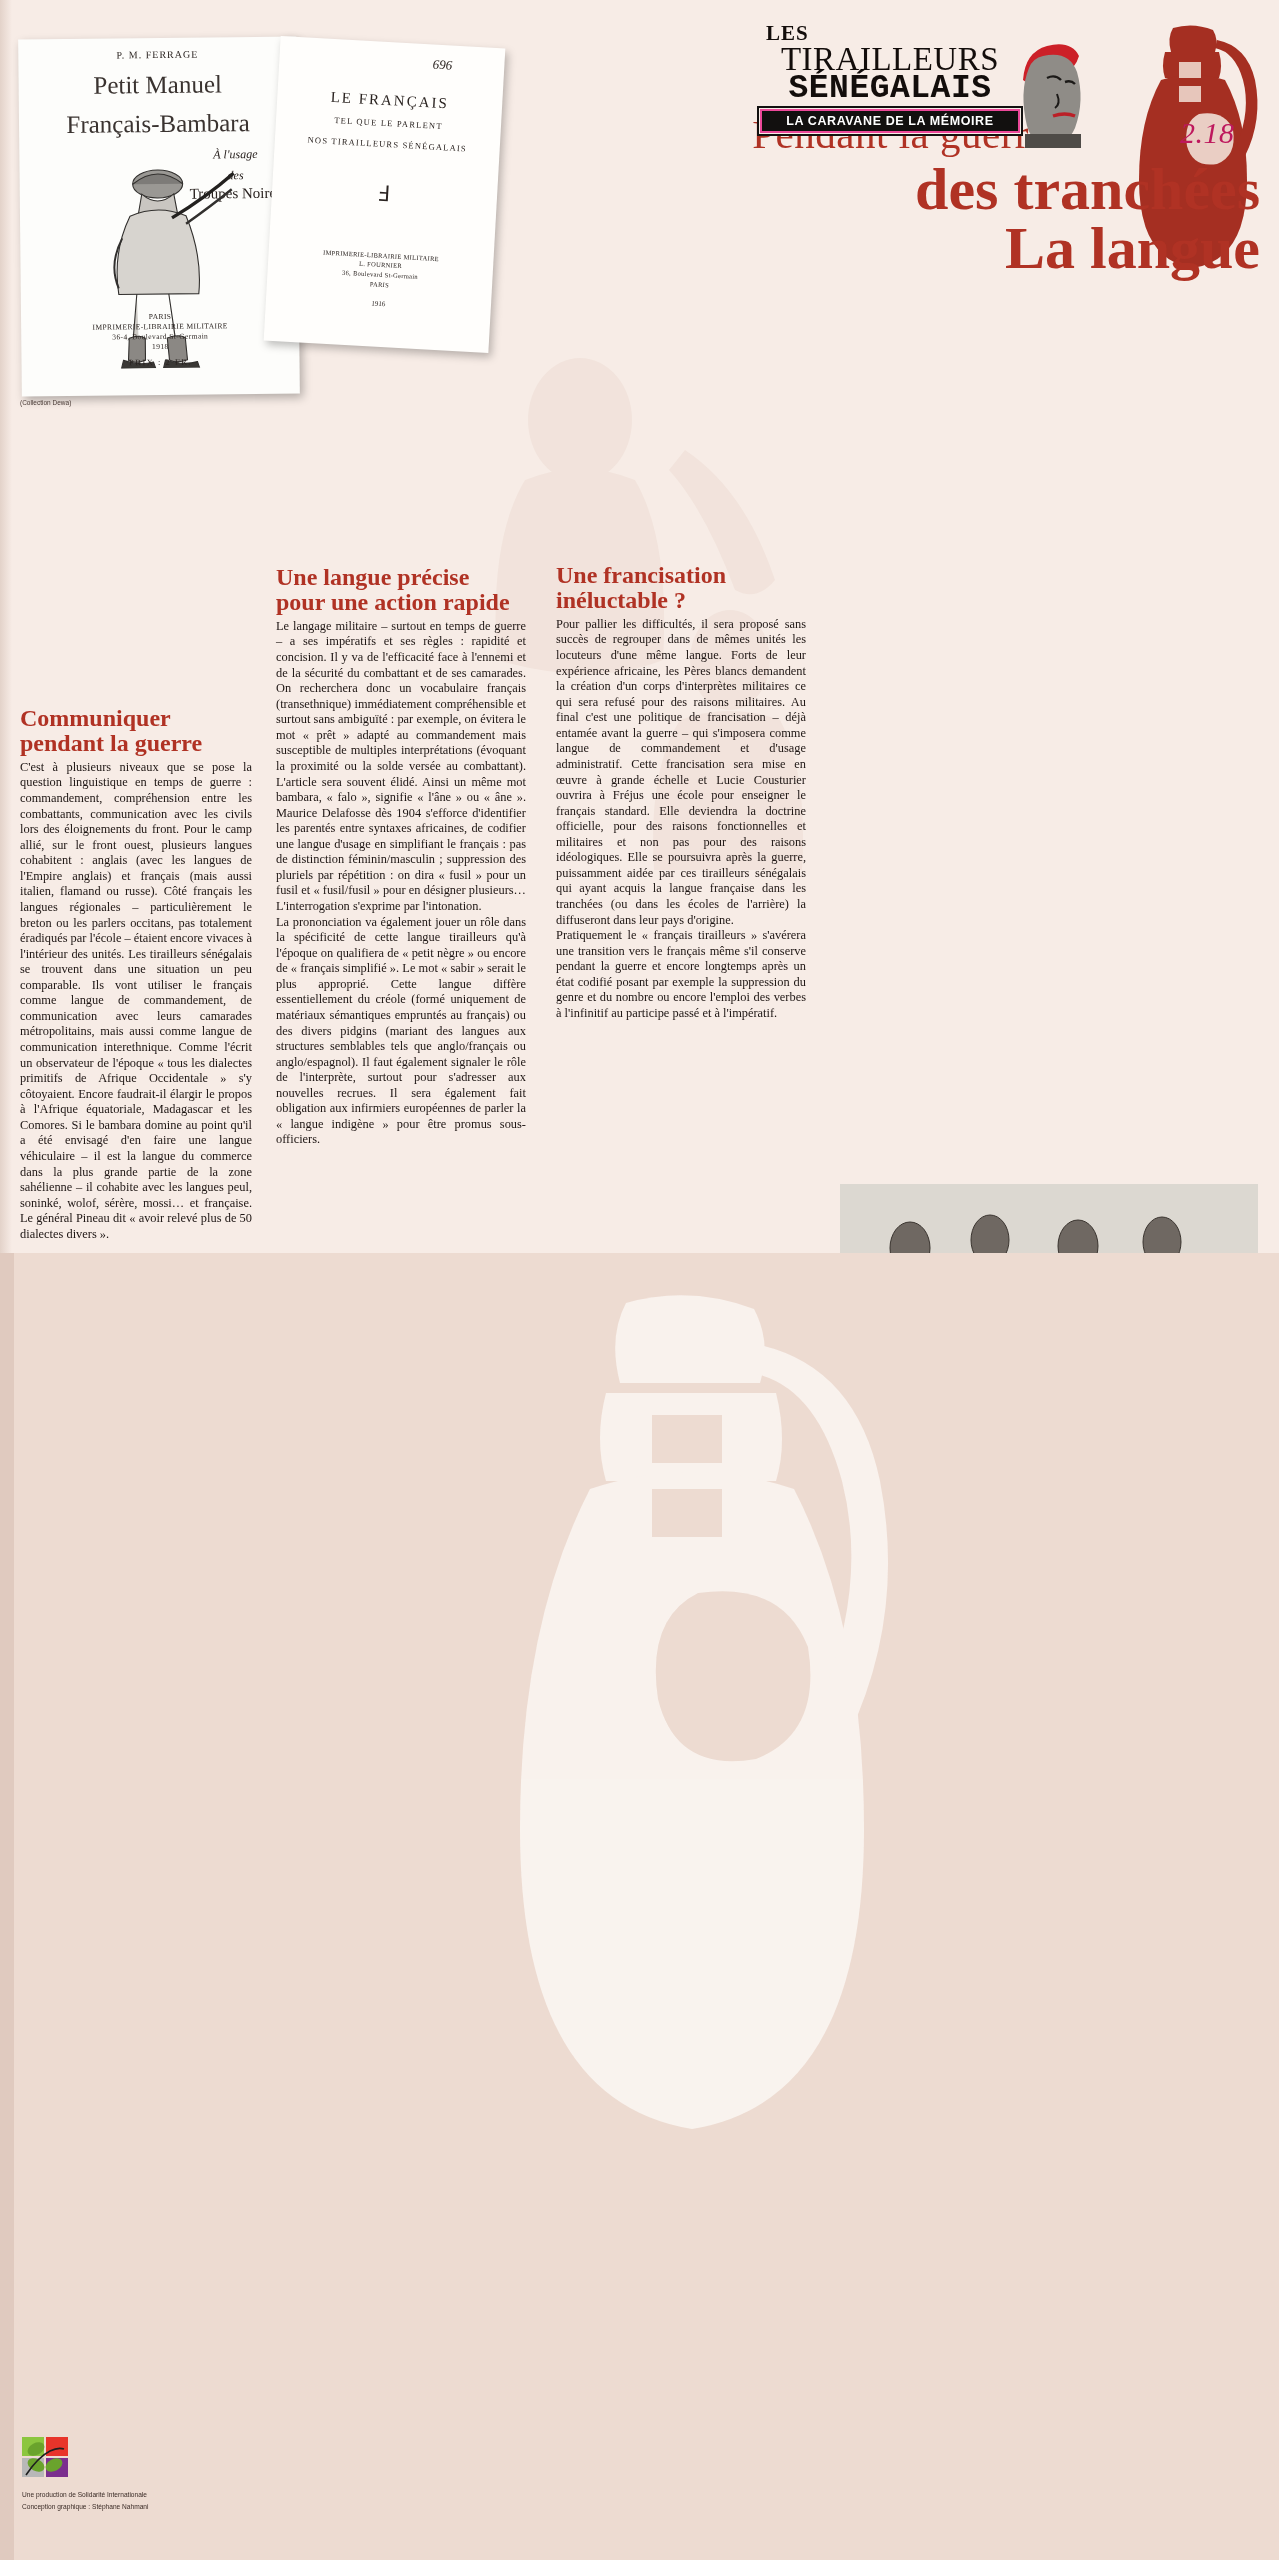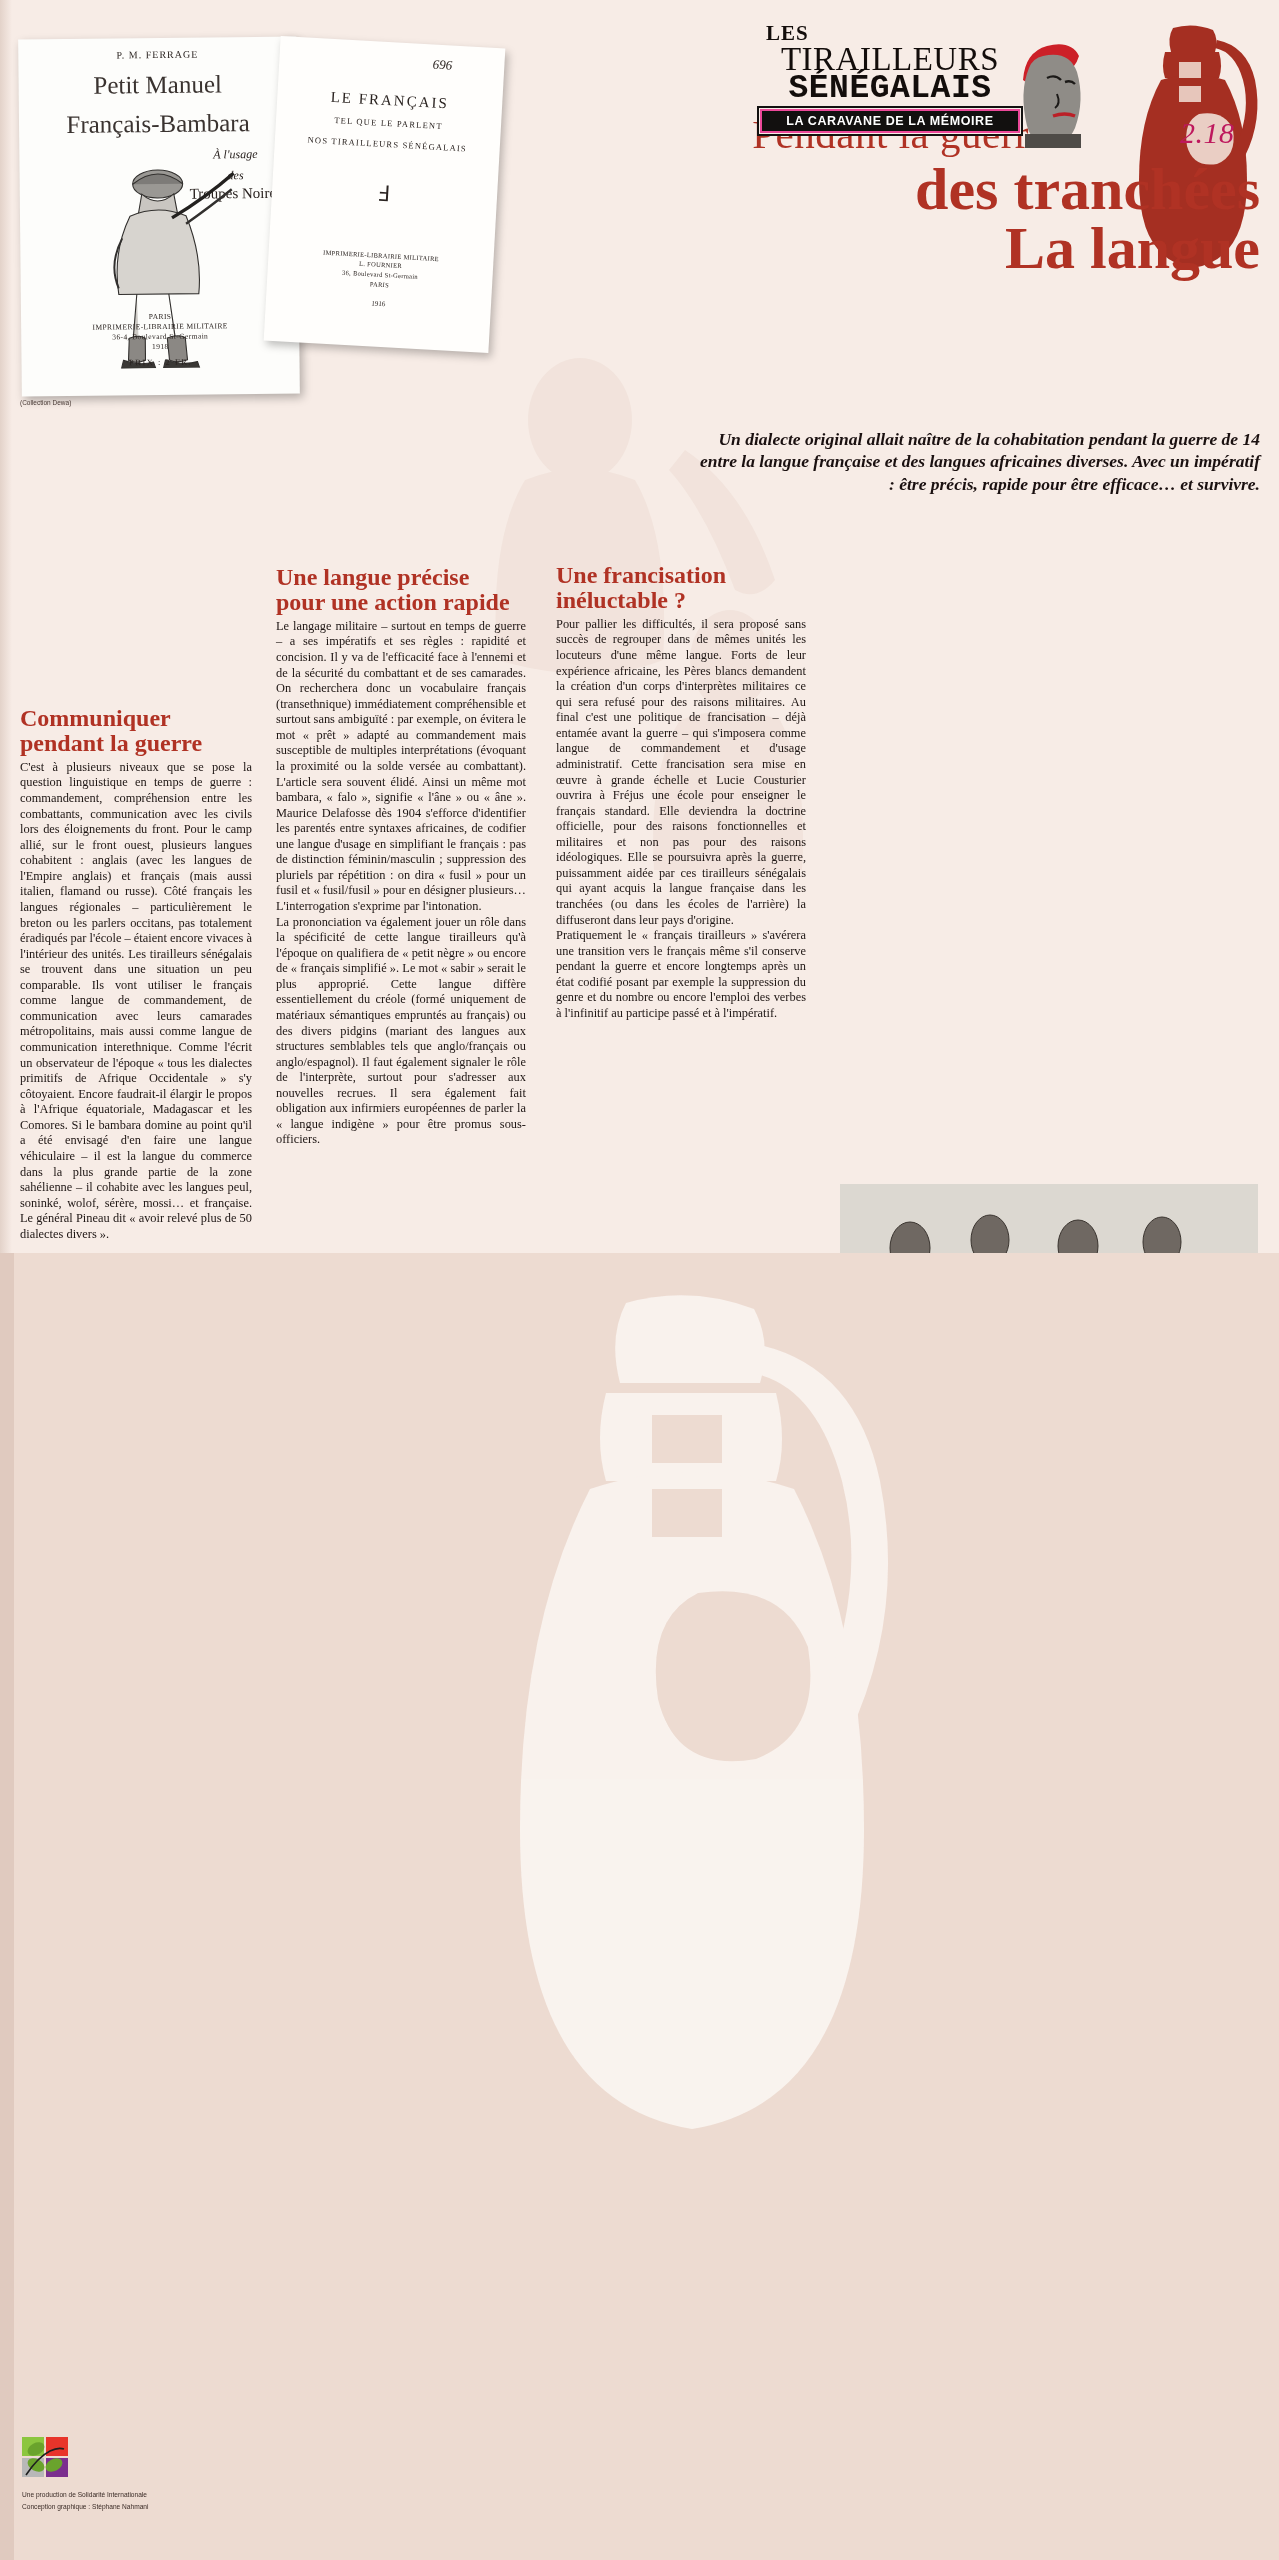--- a/index.html
+++ b/index.html
@@ -355,21 +355,20 @@
       <div class="b-sen">SÉNÉGALAIS</div>
       <div class="b-caravane">LA CARAVANE DE LA MÉMOIRE</div>
     </div>
 
     <div class="kicker">Pendant la guerre</div>
     <div class="page-num">2.18</div>
     <div class="main-title">
       <div>des tranchées</div>
       <div>La langue</div>
     </div>
-    <div class="intro">Un dialecte original allait naître de la cohabitation pendant la guerre de 14 entre la langue française et des langues africaines diverses. Avec un impératif : être précis, rapide pour être efficace… et survivre.</div>
 
     <div class="col col-1">
       <h2>
         <span>Communiquer</span><br>
         <span>pendant la guerre</span>
       </h2>
       <p>C'est à plusieurs niveaux que se pose la question linguistique en temps de guerre : commandement, compréhension entre les combattants, communication avec les civils lors des éloignements du front. Pour le camp allié, sur le front ouest, plusieurs langues cohabitent : anglais (avec les langues de l'Empire anglais) et français (mais aussi italien, flamand ou russe). Côté français les langues régionales – particulièrement le breton ou les parlers occitans, pas totalement éradiqués par l'école – étaient encore vivaces à l'intérieur des unités. Les tirailleurs sénégalais se trouvent dans une situation un peu comparable. Ils vont utiliser le français comme langue de commandement, de communication avec leurs camarades métropolitains, mais aussi comme langue de communication interethnique. Comme l'écrit un observateur de l'époque « tous les dialectes primitifs de Afrique Occidentale » s'y côtoyaient. Encore faudrait-il élargir le propos à l'Afrique équatoriale, Madagascar et les Comores. Si le bambara domine au point qu'il a été envisagé d'en faire une langue véhiculaire – il est la langue du commerce dans la plus grande partie de la zone sahélienne – il cohabite avec les langues peul, soninké, wolof, sérère, mossi… et française. Le général Pineau dit « avoir relevé plus de 50 dialectes divers ».</p>
     </div>
 
     <div class="col col-2">

